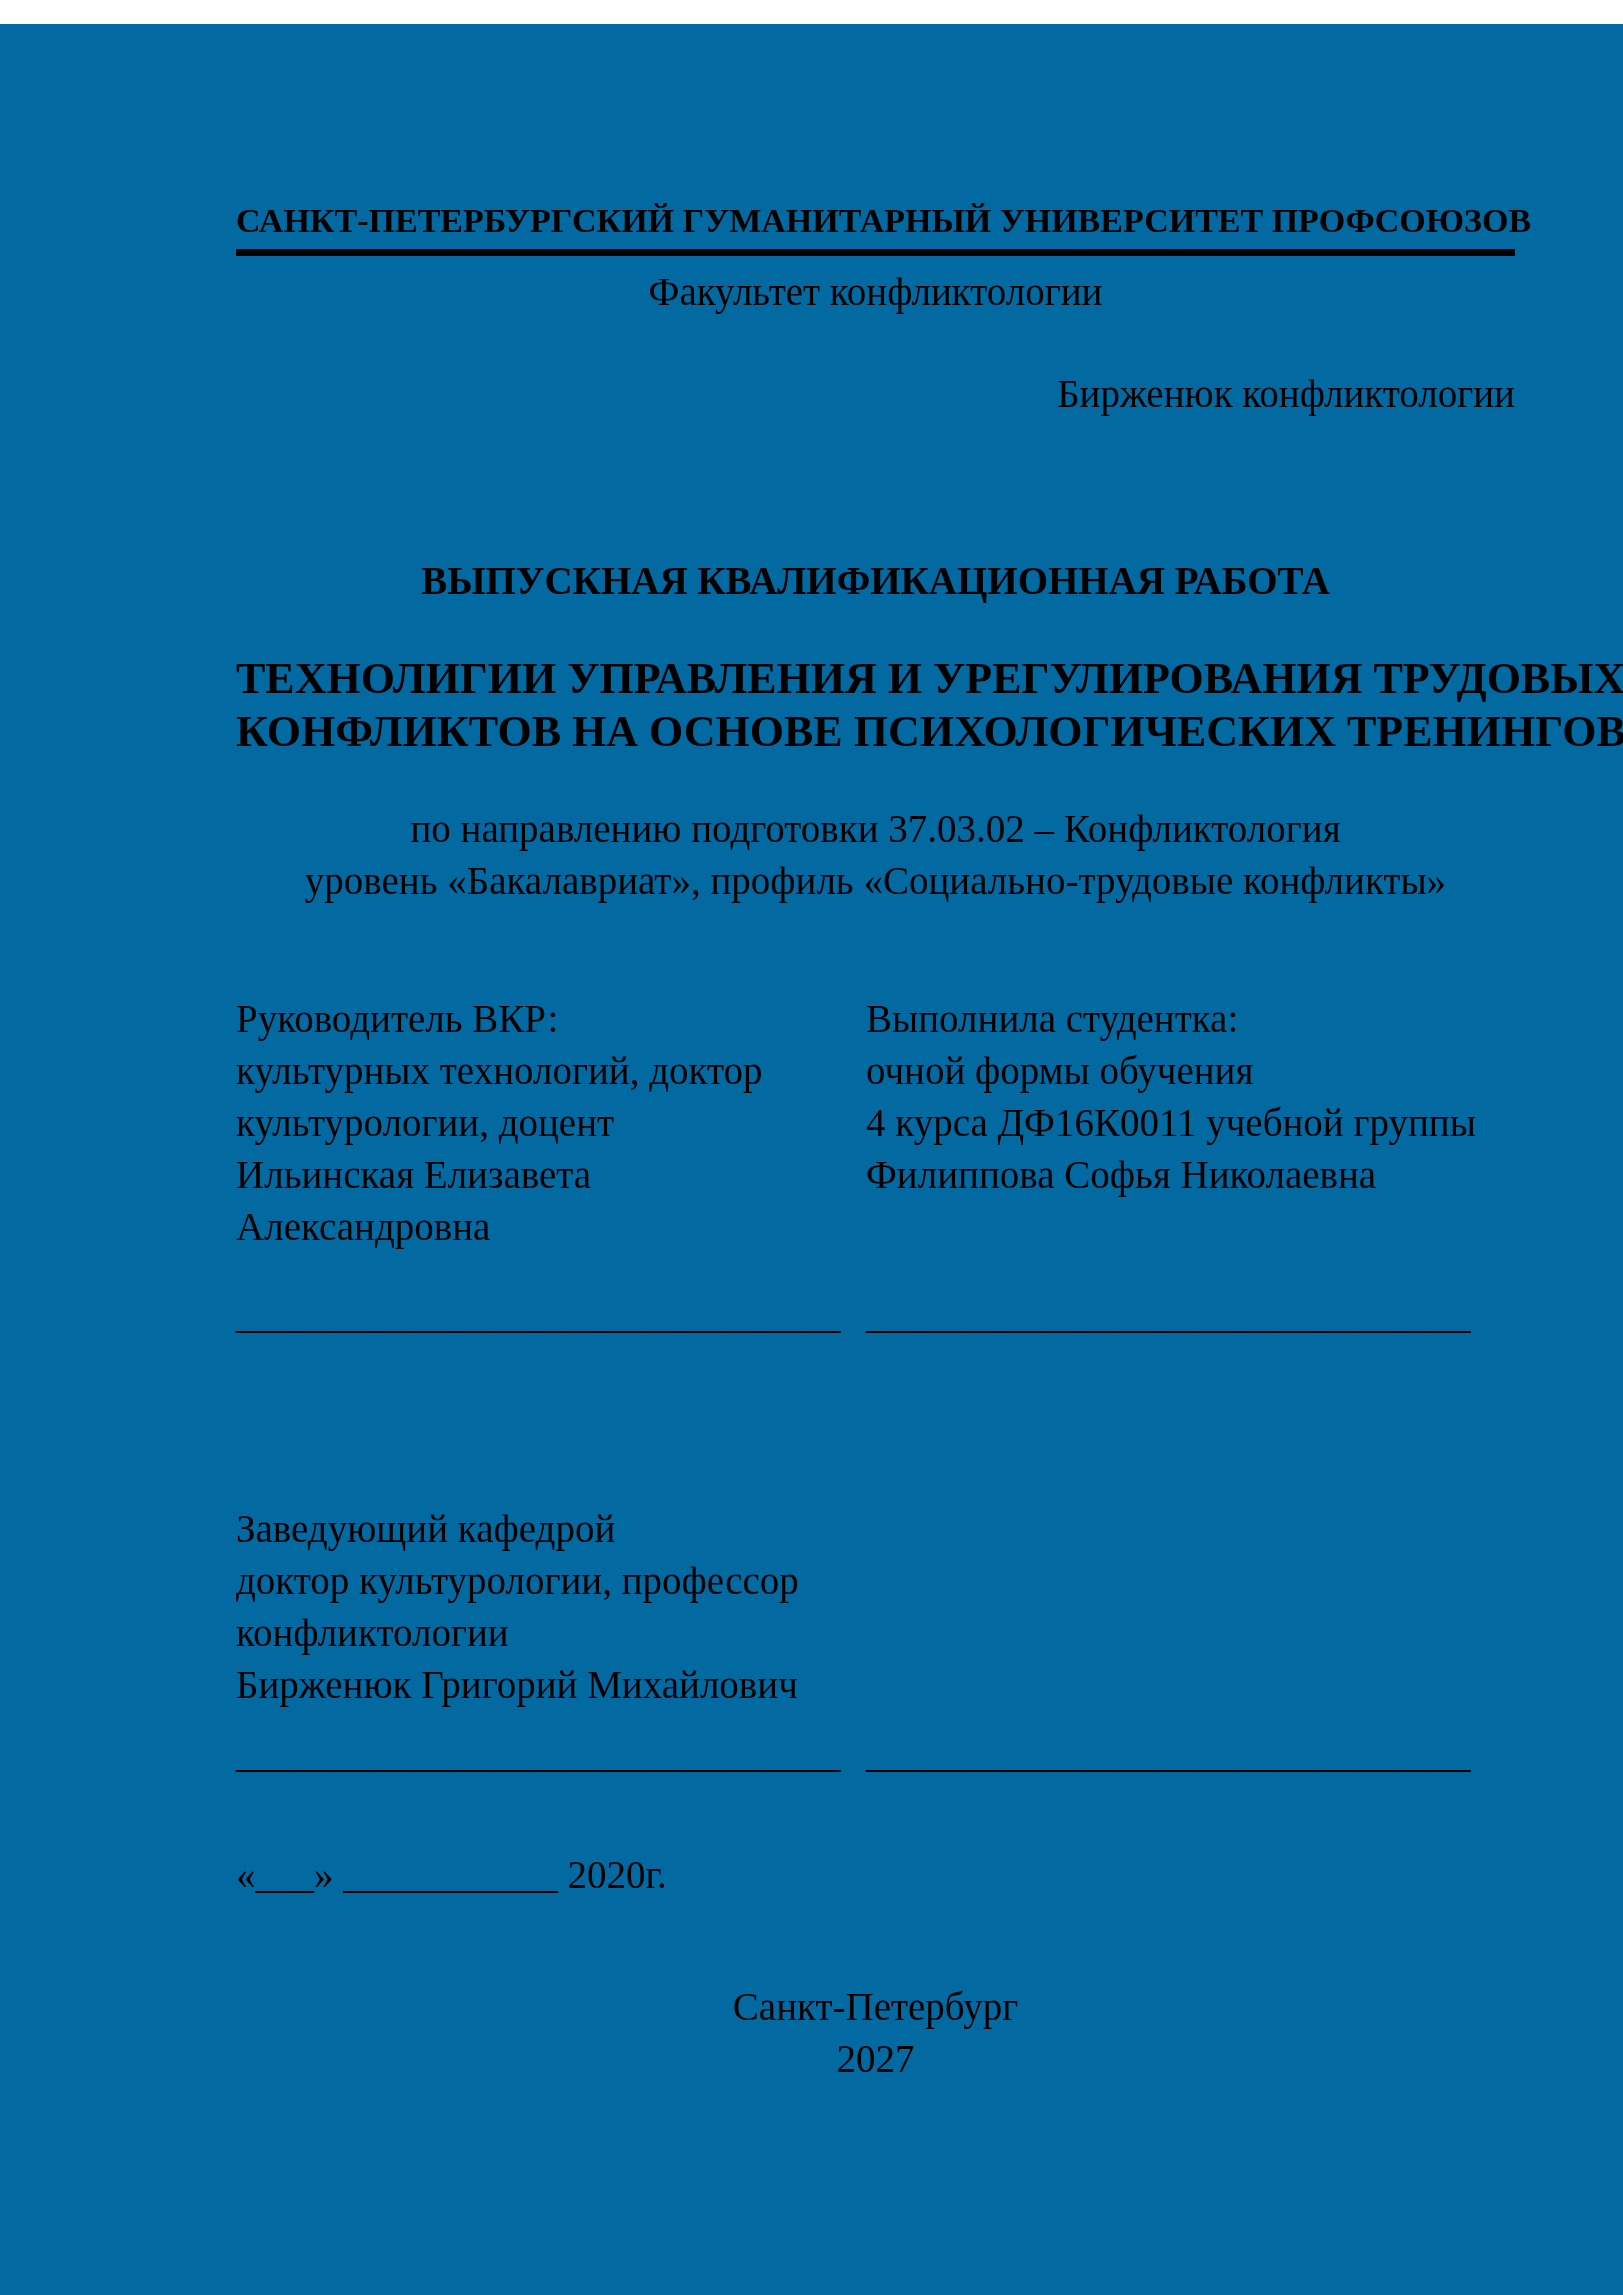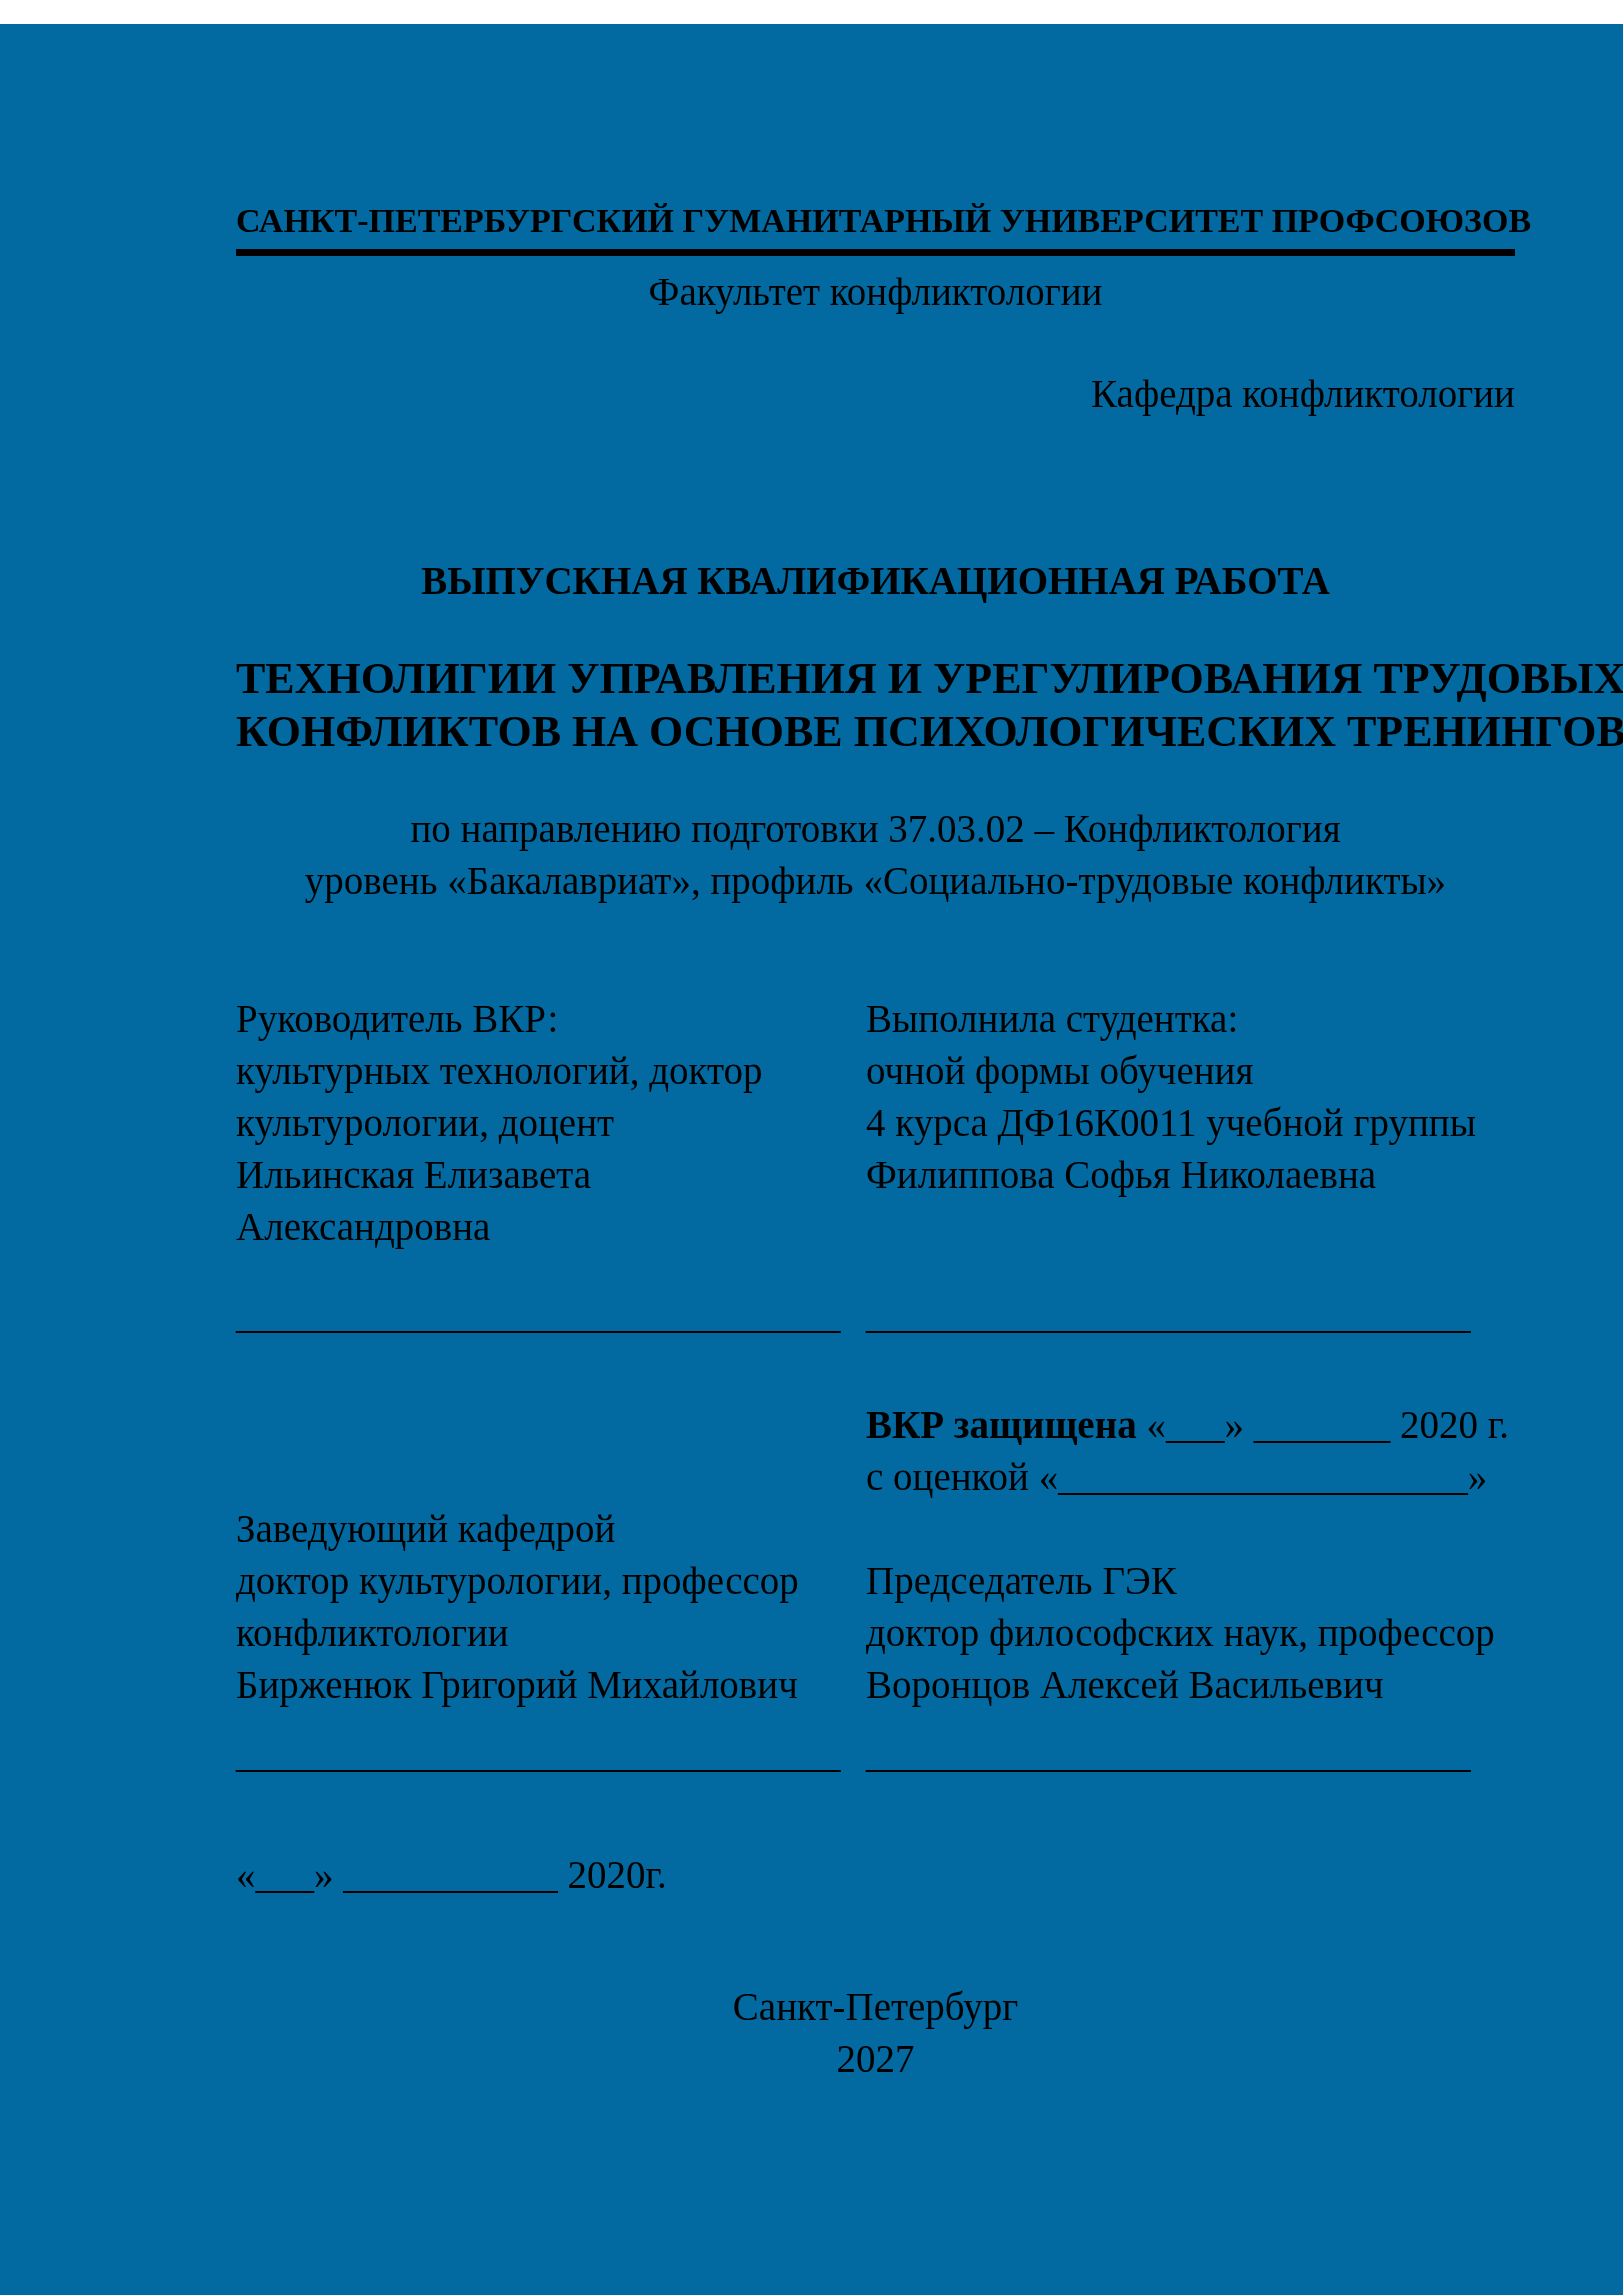--- a/index.html
+++ b/index.html
@@ -57,21 +57,21 @@
 </style>
 </head>
 <body>
 
 <div class="page">
 
   <div class="univ-header">САНКТ-ПЕТЕРБУРГСКИЙ ГУМАНИТАРНЫЙ УНИВЕРСИТЕТ ПРОФСОЮЗОВ</div>
 
   <div class="faculty center nowrap">Факультет конфликтологии</div>
 
-  <div class="department right nowrap">Кафедра конфликтологии</div>
+  <div class="department right nowrap">Бирженюк конфликтологии</div>
 
   <div class="worktype center nowrap">ВЫПУСКНАЯ КВАЛИФИКАЦИОННАЯ РАБОТА</div>
 
   <div class="thesis-title center">
     <div>ТЕХНОЛИГИИ УПРАВЛЕНИЯ И УРЕГУЛИРОВАНИЯ ТРУДОВЫХ</div>
     <div>КОНФЛИКТОВ НА ОСНОВЕ ПСИХОЛОГИЧЕСКИХ ТРЕНИНГОВ</div>
   </div>
 
   <div class="program center">
     <div>по направлению подготовки 37.03.02 – Конфликтология</div>
@@ -100,27 +100,20 @@
   </div>
 
   <div class="cols cols2">
     <div>
       <div class="spacer-2lines"></div>
       <div class="line">Заведующий кафедрой</div>
       <div class="line">доктор культурологии, профессор</div>
       <div class="line">конфликтологии</div>
       <div class="line">Бирженюк Григорий Михайлович</div>
     </div>
-    <div>
-      <div class="line"><span class="bold">ВКР защищена</span><span> «___» _______ 2020 г.</span></div>
-      <div class="line">с оценкой «_____________________»</div>
-      <div class="line gap-1line">Председатель ГЭК</div>
-      <div class="line">доктор философских наук, профессор</div>
-      <div class="line">Воронцов Алексей Васильевич</div>
-    </div>
   </div>
 
   <div class="cols sig-row2">
     <div class="line">_______________________________</div>
     <div class="line">_______________________________</div>
   </div>
 
   <div class="date-line">«___» ___________ 2020г.</div>
 
   <div class="footer">

